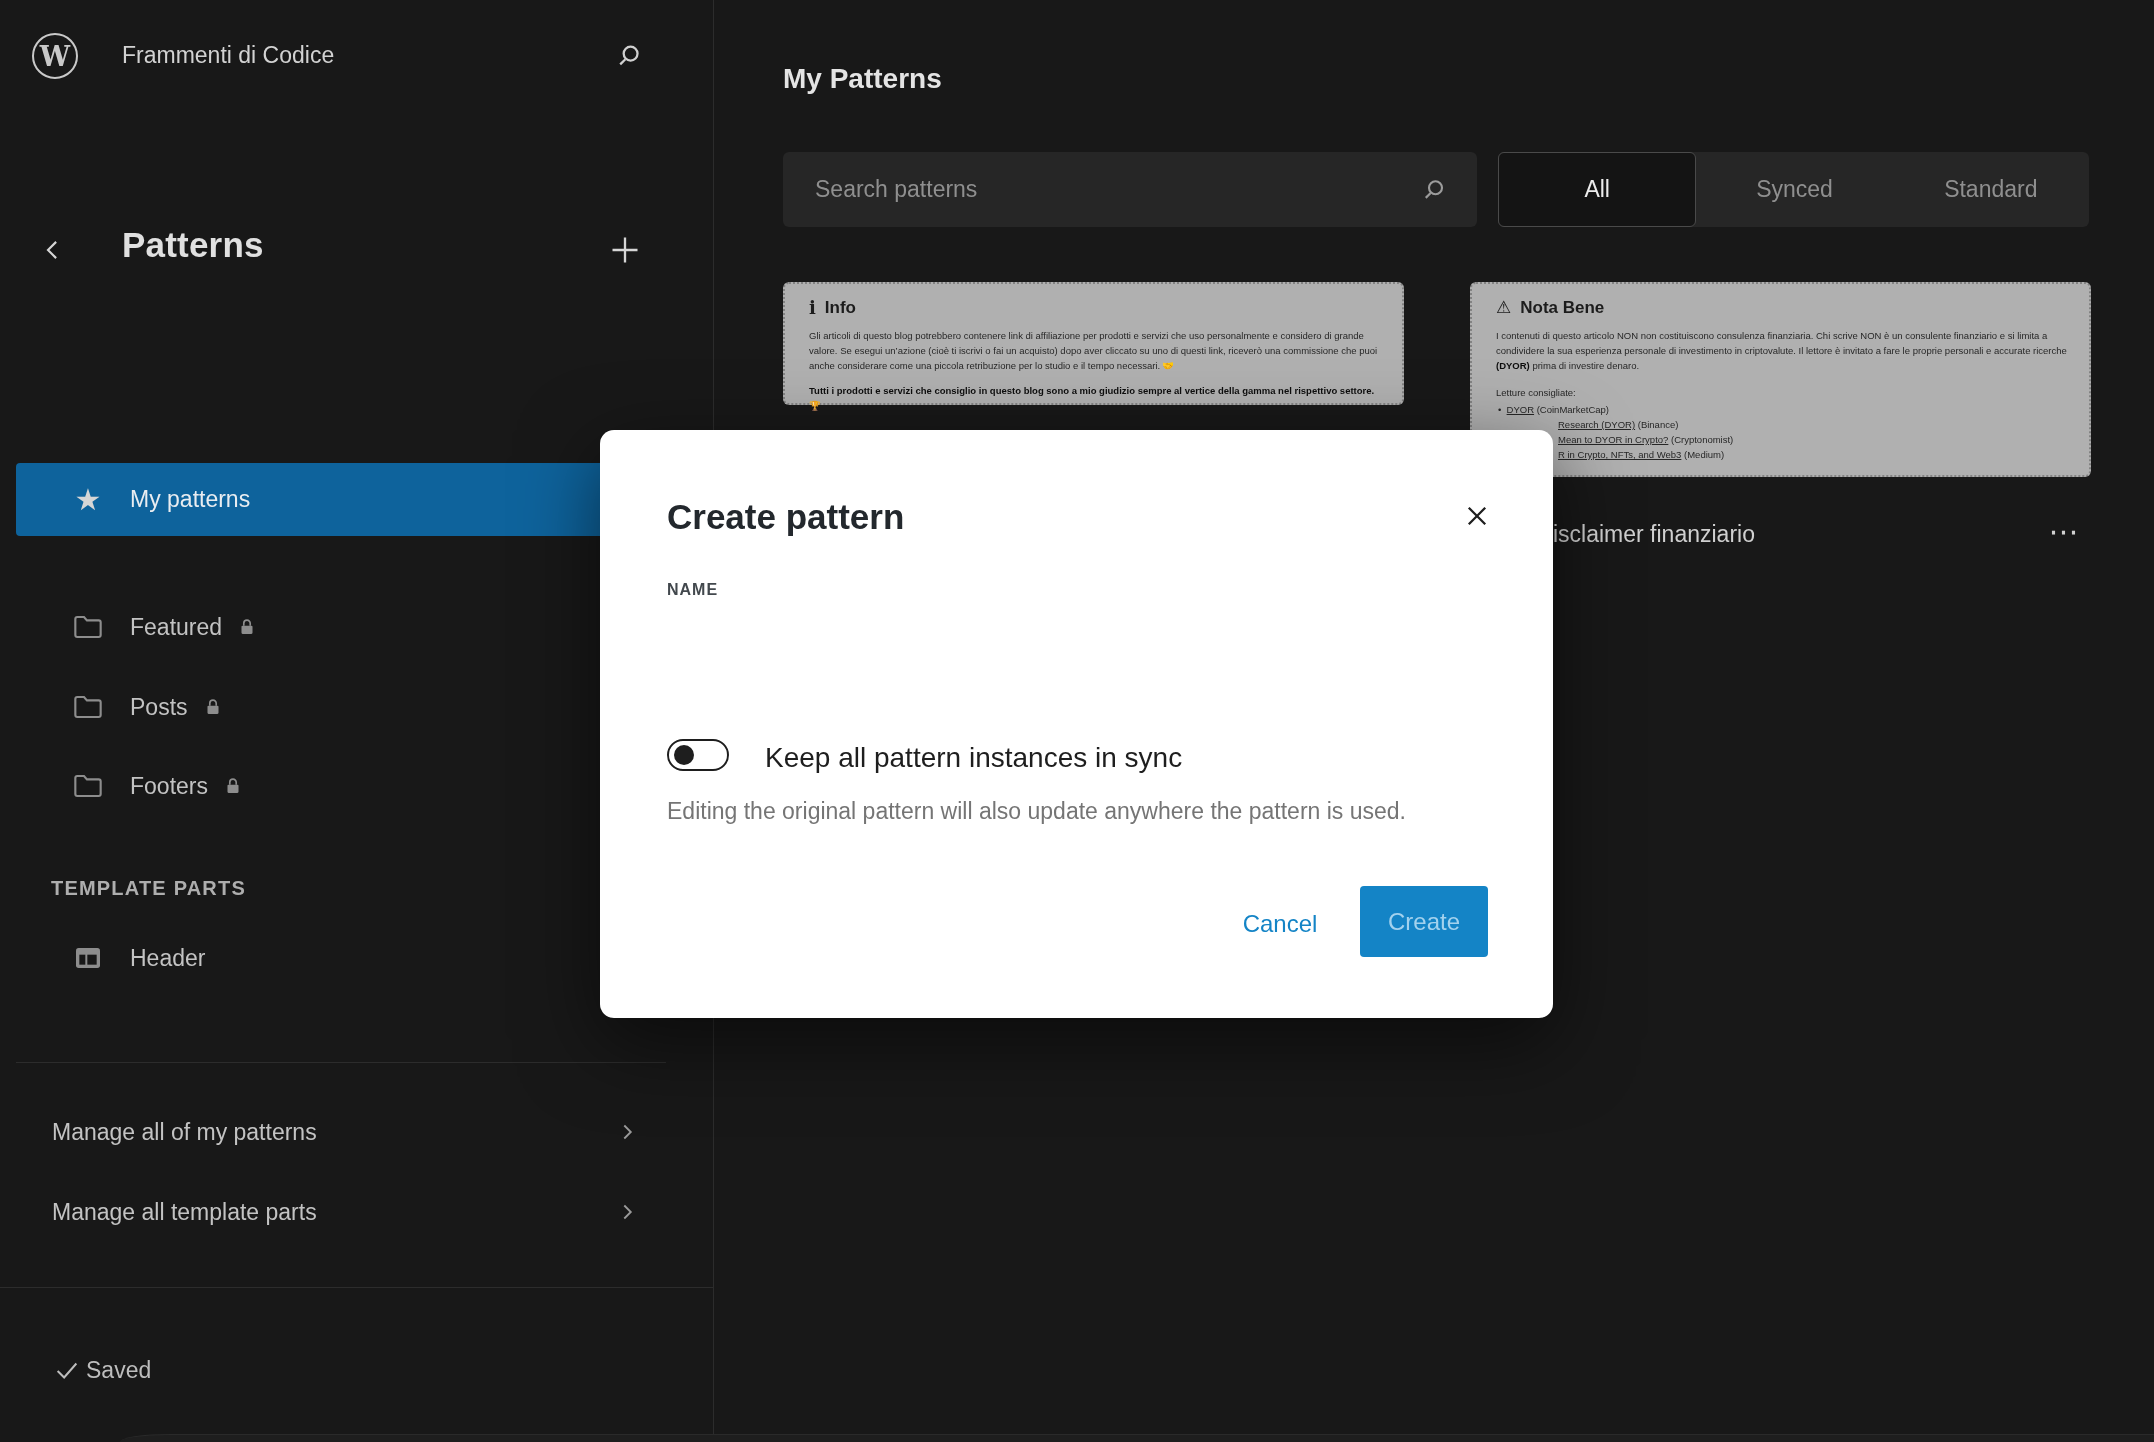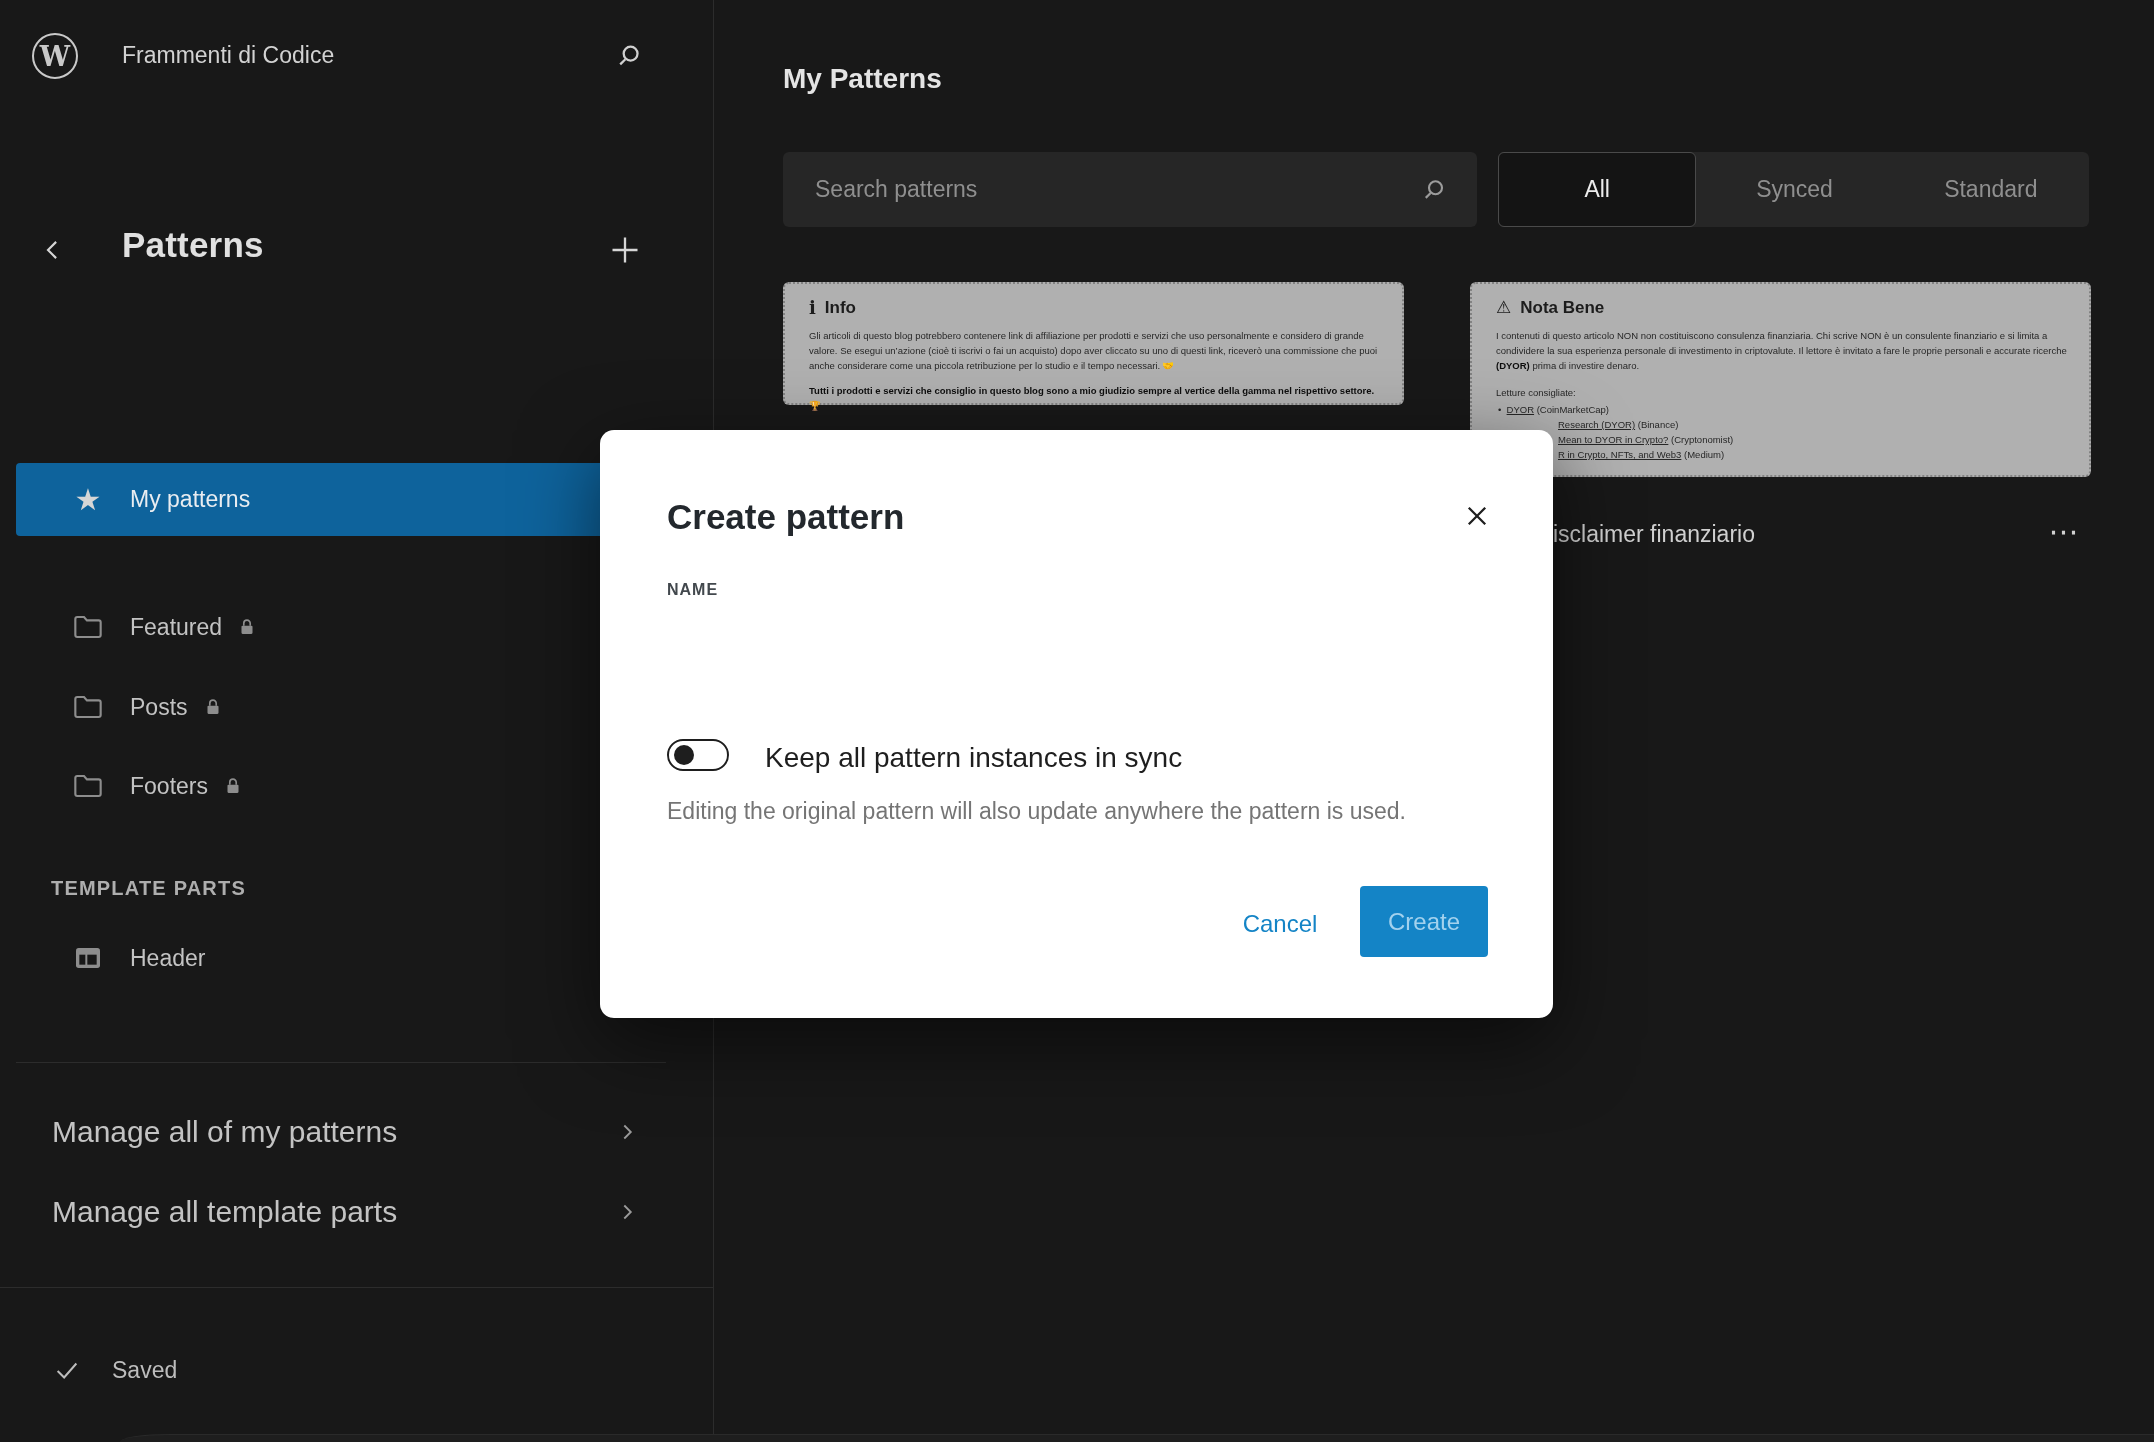--- a/index.html
+++ b/index.html
@@ -37,24 +37,24 @@
   .sb-desc{position:absolute;left:51px;top:318px;width:566px;font-size:22px;line-height:39px;color:#b3b3b3}
   .nav-row{left:16px;width:682px;height:66px;border-radius:4px;color:var(--t-mid);font-size:23px;cursor:pointer}
   .nav-row .ic{width:32px;margin-left:56px;margin-right:26px;display:flex;justify-content:center}
   .nav-sel{height:73px;background:var(--sel-blue);color:#e9edf1}
   .star{font-size:30px;color:#d6d6d6;line-height:1}
   .lock{margin-left:14px;display:flex}
   .section-h{position:absolute;left:51px;top:877px;font-size:20px;font-weight:700;letter-spacing:1.2px;color:#aeaeae}
   .count{position:absolute;right:62px;font-size:22px;color:#a0a0a0}
   .div-short{position:absolute;left:16px;top:1062px;width:650px;height:1px;background:var(--divider)}
   .div-full{position:absolute;left:0;top:1287px;width:714px;height:1px;background:var(--divider)}
-  .manage-row{left:16px;width:682px;height:70px;border-radius:4px;font-size:30px;color:var(--t-mid);cursor:pointer}
+  .manage-row{left:16px;width:682px;height:70px;border-radius:4px;font-size:23px;color:var(--t-mid);cursor:pointer}
   .manage-row .lbl{margin-left:36px}
   .manage-row .chev{position:absolute;right:58px;display:flex}
-  .saved-row{left:52px;top:1348px;height:44px;gap:30px;font-size:23px;color:#bdbdbd}
+  .saved-row{left:52px;top:1348px;height:44px;gap:4px;font-size:23px;color:#bdbdbd}
 
   
   .main-title{position:absolute;left:783px;top:63px;font-size:28px;font-weight:600;color:#e4e4e4}
   .search-box{position:absolute;left:783px;top:152px;width:694px;height:75px;background:var(--panel);border-radius:6px}
   .search-box input{width:100%;height:100%;background:transparent;border:0;outline:none;padding:0 70px 0 32px;font-size:23px;color:#ddd;font-family:"Liberation Sans",sans-serif}
   .search-box input::placeholder{color:var(--t-dim)}
   .search-box .mag{position:absolute;right:28px;top:23px;color:#9c9c9c}
   .tabs{position:absolute;left:1498px;top:152px;width:591px;height:75px;background:var(--panel);border-radius:6px;display:flex}
   .tab{flex:1;display:flex;align-items:center;justify-content:center;font-size:23px;color:var(--t-dim);cursor:pointer;border-radius:6px}
   .tab.active{background:#141414;border:1px solid #4a4a4a;color:#ededed}

